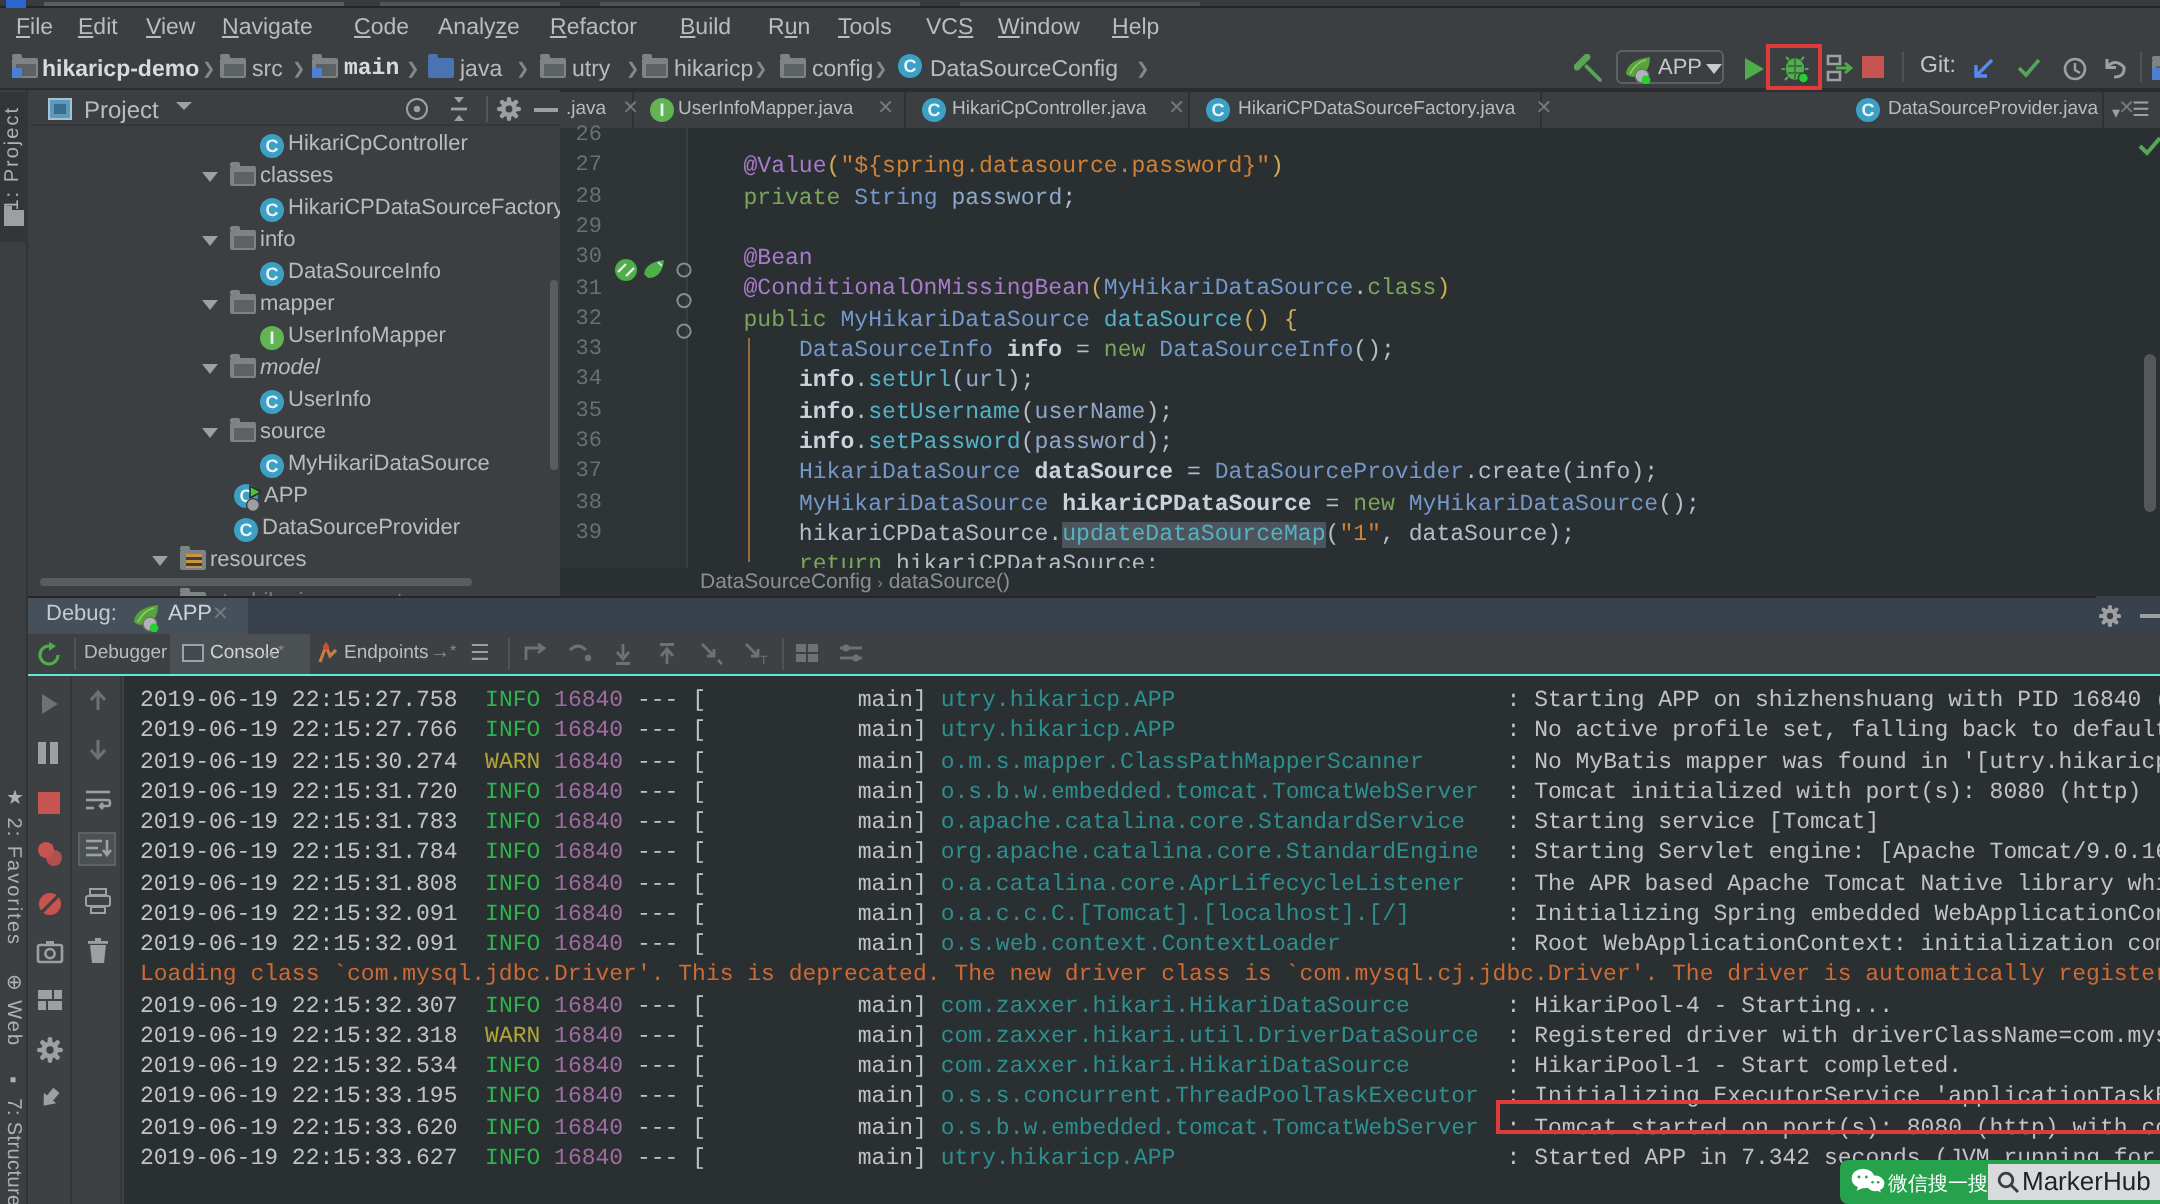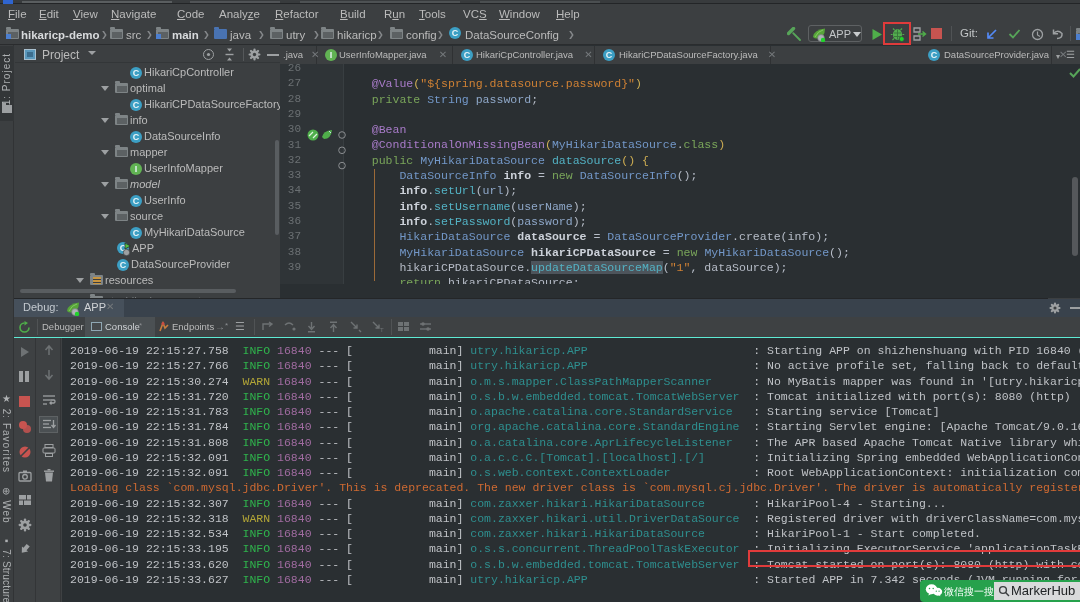--- a/index.html
+++ b/index.html
@@ -92,21 +92,21 @@
     <span class="mi" style="left:463px">VC<u>S</u></span>
     <span class="mi" style="left:499px"><u>W</u>indow</span>
     <span class="mi" style="left:556px"><u>H</u>elp</span>
   </div>
 
   <div id="toolbar" class="abs">
     <span class="crumb" style="left:21px;color:#d8dadc;font-weight:bold;">hikaricp-demo</span>
     <span class="crumb chev" style="left:101px;">❯</span>
     <span class="crumb" style="left:126px;">src</span>
     <span class="crumb chev" style="left:146px;">❯</span>
-    <span class="crumb" style="left:172px;color:#d8dadc;font-weight:bold;">main</span>
+    <span class="crumb" style="left:172px;color:#d8dadc;font-weight:bold;font-family:Liberation Mono, monospace;">main</span>
     <span class="crumb chev" style="left:203px;">❯</span>
     <span class="crumb" style="left:230px;">java</span>
     <span class="crumb chev" style="left:258px;">❯</span>
     <span class="crumb" style="left:286px;">utry</span>
     <span class="crumb chev" style="left:313px;">❯</span>
     <span class="crumb" style="left:337px;">hikaricp</span>
     <span class="crumb chev" style="left:377px;">❯</span>
     <span class="crumb" style="left:406px;">config</span>
     <span class="crumb chev" style="left:437px;">❯</span>
     <span class="crumb" style="left:465px;">DataSourceConfig</span>
@@ -197,21 +197,21 @@
             <rect x="5.4" y="0.5" width="2.2" height="12" rx="1" transform="rotate(90 6.5 6.5)"></rect>
             <rect x="5.4" y="0.5" width="2.2" height="12" rx="1" transform="rotate(135 6.5 6.5)"></rect>
             <circle cx="6.5" cy="6.5" r="4"></circle>
           </g>
           <circle cx="6.5" cy="6.5" r="1.7" fill="#3c3f41"></circle>
         </svg>
       <span class="abs" style="left:252px;top:8px;width:12px;height:2px;background:#9da0a2;"></span>
     </div>
     <div id="tree">
       <div class="trow" style="left:115px;top:1px;"><span class="ic-cls"></span><span style="margin-left:14px;">HikariCpController</span></div>
-      <div class="trow" style="left:86px;top:17px;"><i class="tarrow"></i><span class="ic-fold" style="margin-left:14px;"></span><span style="margin-left:29px;">optimal</span></div>
+      <div class="trow" style="left:86px;top:17px;"><i class="tarrow"></i><span class="ic-fold" style="margin-left:14px;"></span><span style="margin-left:29px;">classes</span></div>
       <div class="trow" style="left:115px;top:33px;"><span class="ic-cls"></span><span style="margin-left:14px;">HikariCPDataSourceFactory</span></div>
       <div class="trow" style="left:86px;top:49px;"><i class="tarrow"></i><span class="ic-fold" style="margin-left:14px;"></span><span style="margin-left:29px;">info</span></div>
       <div class="trow" style="left:115px;top:65px;"><span class="ic-cls"></span><span style="margin-left:14px;">DataSourceInfo</span></div>
       <div class="trow" style="left:86px;top:81px;"><i class="tarrow"></i><span class="ic-fold" style="margin-left:14px;"></span><span style="margin-left:29px;">mapper</span></div>
       <div class="trow" style="left:115px;top:97px;"><span class="ic-int"></span><span style="margin-left:14px;">UserInfoMapper</span></div>
       <div class="trow" style="left:86px;top:113px;"><i class="tarrow"></i><span class="ic-fold" style="margin-left:14px;"></span><span style="margin-left:29px;font-style:italic;">model</span></div>
       <div class="trow" style="left:115px;top:129px;"><span class="ic-cls"></span><span style="margin-left:14px;">UserInfo</span></div>
       <div class="trow" style="left:86px;top:145px;"><i class="tarrow"></i><span class="ic-fold" style="margin-left:14px;"></span><span style="margin-left:29px;">source</span></div>
       <div class="trow" style="left:115px;top:161px;"><span class="ic-cls"></span><span style="margin-left:14px;">MyHikariDataSource</span></div>
       <div class="trow" style="left:102px;top:177px;"><svg class="abs" style="top:2px" width="14" height="14" viewBox="0 0 14 14">
@@ -289,20 +289,21 @@
         hikariCPDataSource.<span style="background:#4d545b;" class="mth">updateDataSourceMap</span>(<span class="str">"1"</span>, dataSource);
         <span class="kw">return</span> hikariCPDataSource;</pre>
 
       <div class="abs" style="left:30px;top:108px;width:1px;height:112px;background:#9c6a38;"></div>
 
     </div>
     <svg class="abs" style="left:789px;top:23px" width="12" height="10" viewBox="0 0 12 10">
         <path d="M1 5 L4.5 8.5 L11 1" fill="none" stroke="#57a559" stroke-width="2"></path>
       </svg>
     <div class="abs" style="left:792px;top:132px;width:6px;height:79px;background:#55585b;border-radius:3px;"></div>
+    <div id="ebread"><span style="margin-left:70px;">DataSourceConfig</span> <span class="chev">›</span> <span>dataSource()</span></div>
   </div>
 
   <div id="debug" class="abs">
     <div id="dhead1">
       <span class="abs" style="left:0;top:0;width:110px;height:18px;background:#46505b;"></span>
       <span class="abs" style="left:9px;top:2px;">Debug:</span>
       <svg class="abs" style="left:52px;top:2px" width="15" height="15" viewBox="0 0 15 15">
           <path d="M1 10 Q1.5 3 13 1.5 Q13 11 4.5 11.5 Q2.5 11.5 1 10 Z" fill="#57a539"></path>
           <path d="M3 10 Q6 4 11 3" fill="none" stroke="#8fd06f" stroke-width="0.8"></path>
           <circle cx="9" cy="11" r="3.4" fill="#aeb3b6" stroke="#6e7274" stroke-width="0.6"></circle>

